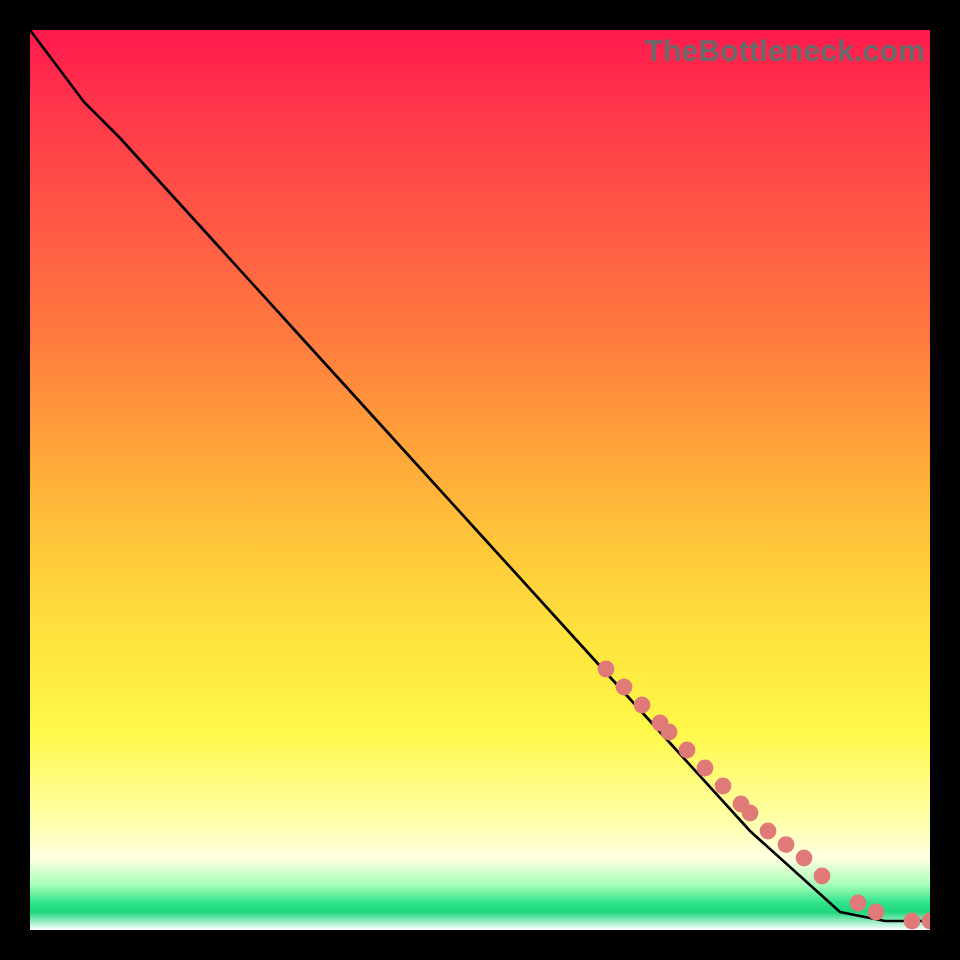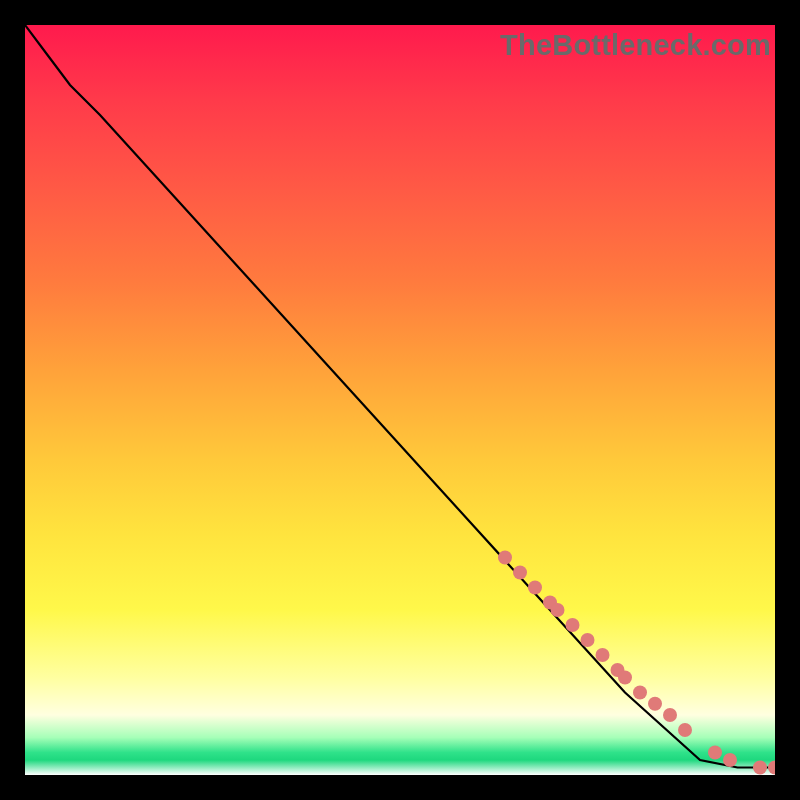--- a/index.html
+++ b/index.html
@@ -39,21 +39,21 @@
       #a6ffb8 95%,
       #2fe28a 97%,
       #1ed87e 98%,
       #ffffff 100%
     );
   }
   .watermark {
     position: absolute;
     right: 4px;
     top: 4px;
-    font-size: 29px;
+    font-size: 25px;
     font-weight: 600;
     color: #6a6a6a;
     letter-spacing: 0.2px;
     user-select: none;
   }
   svg.overlay {
     position: absolute;
     left: 0;
     top: 0;
     width: 750px;

